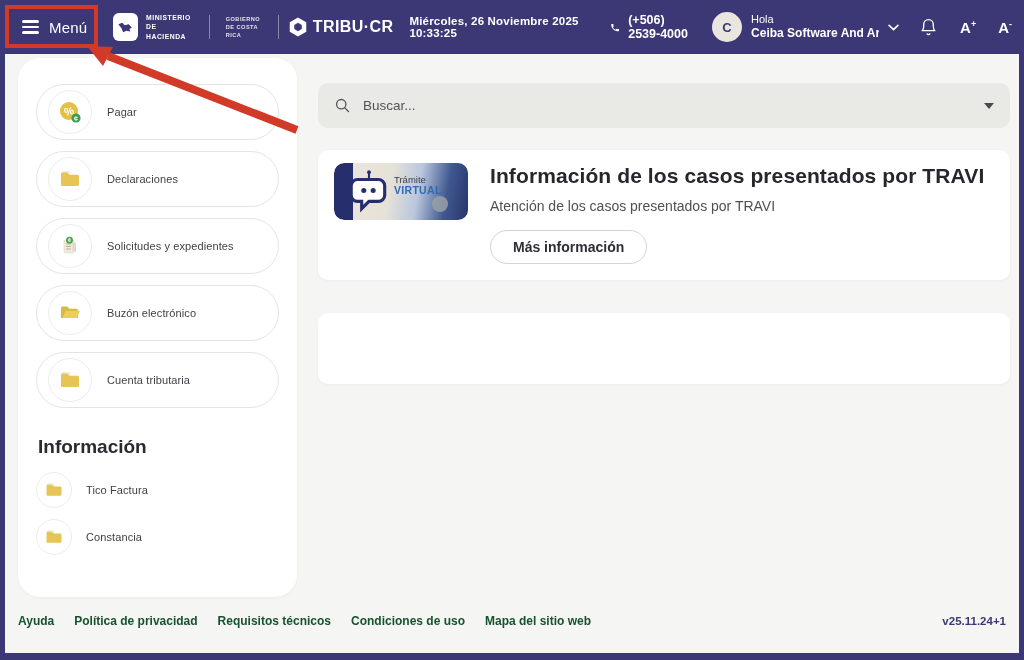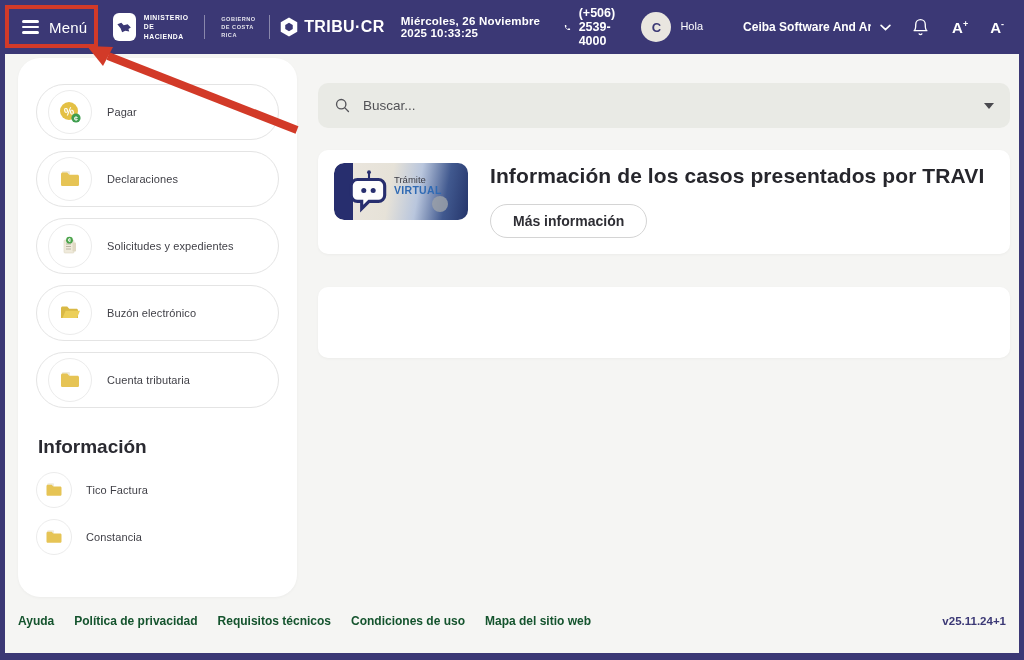--- a/index.html
+++ b/index.html
@@ -23,25 +23,25 @@
   .logo-group{display:flex;align-items:center;margin-left:22px;gap:8px;}
   .cr-box{width:28px;height:28px;background:#fff;border-radius:6px;display:flex;align-items:center;justify-content:center;}
   .ministry-text{font-size:6.8px;font-weight:800;line-height:1.35;letter-spacing:.5px;}
   .gov-text{font-size:5.6px;font-weight:700;line-height:1.45;letter-spacing:.5px;opacity:.85;}
   .vdiv{width:1px;height:24px;background:rgba(255,255,255,.4);margin:0 8px;}
 
   .brand{display:flex;align-items:center;gap:4px;}
   .brand-name{font-size:16px;font-weight:800;letter-spacing:.4px;}
   .datetime{font-size:11.5px;font-weight:600;margin-left:16px;letter-spacing:.2px;}
 
-  .hdr-right{display:flex;align-items:center;margin-left:auto;margin-right:18px;gap:18px;}
+  .hdr-right{display:flex;align-items:center;margin-left:auto;margin-right:10px;gap:18px;}
   .phone{display:flex;align-items:center;gap:8px;font-size:12.5px;font-weight:700;}
   .user{display:flex;align-items:center;gap:9px;cursor:pointer;}
   .avatar{width:30px;height:30px;border-radius:50%;background:#e9e6e0;color:#3b3875;font-weight:700;font-size:13px;display:flex;align-items:center;justify-content:center;}
-  .user-texts{display:flex;flex-direction:row;line-height:1.25;gap:40px;}
+  .user-texts{display:flex;flex-direction:column;line-height:1.25;}
   .greet{font-size:11px;font-weight:400;}
   .uname{font-size:12px;font-weight:700;max-width:128px;white-space:nowrap;overflow:hidden;}
   .font-btn{background:none;border:none;color:#fff;font-size:15px;font-weight:700;cursor:pointer;padding:2px;}
   .font-btn sup{font-size:9px;}
   .icon-btn{background:none;border:none;cursor:pointer;padding:2px;display:flex;align-items:center;}
 
   
   .ann-box{position:absolute;left:5px;top:5px;width:93px;height:43px;border:4px solid #d23a28;z-index:50;pointer-events:none;}
   .ann-arrow{position:absolute;left:78px;top:40px;width:235px;height:100px;z-index:50;pointer-events:none;}
 
@@ -264,20 +264,21 @@
           <circle cx="24" cy="20.5" r="2.4" fill="#272e6e"></circle>
         </svg>
         <span class="travi-texts">
           <div class="travi-t1">Trámite</div>
           <div class="travi-t2">VIRTUAL</div>
         </span>
         <span class="travi-dot"></span>
       </div>
       <div class="travi-body">
         <div class="card-title">Información de los casos presentados por TRAVI</div>
+        <div class="card-sub">Atención de los casos presentados por TRAVI</div>
         <button class="more-btn">Más información</button>
       </div>
     </div>
 
     <div class="empty-card"></div>
   </div>
 
   <div class="footer">
     <a>Ayuda</a>
     <a>Política de privacidad</a>

